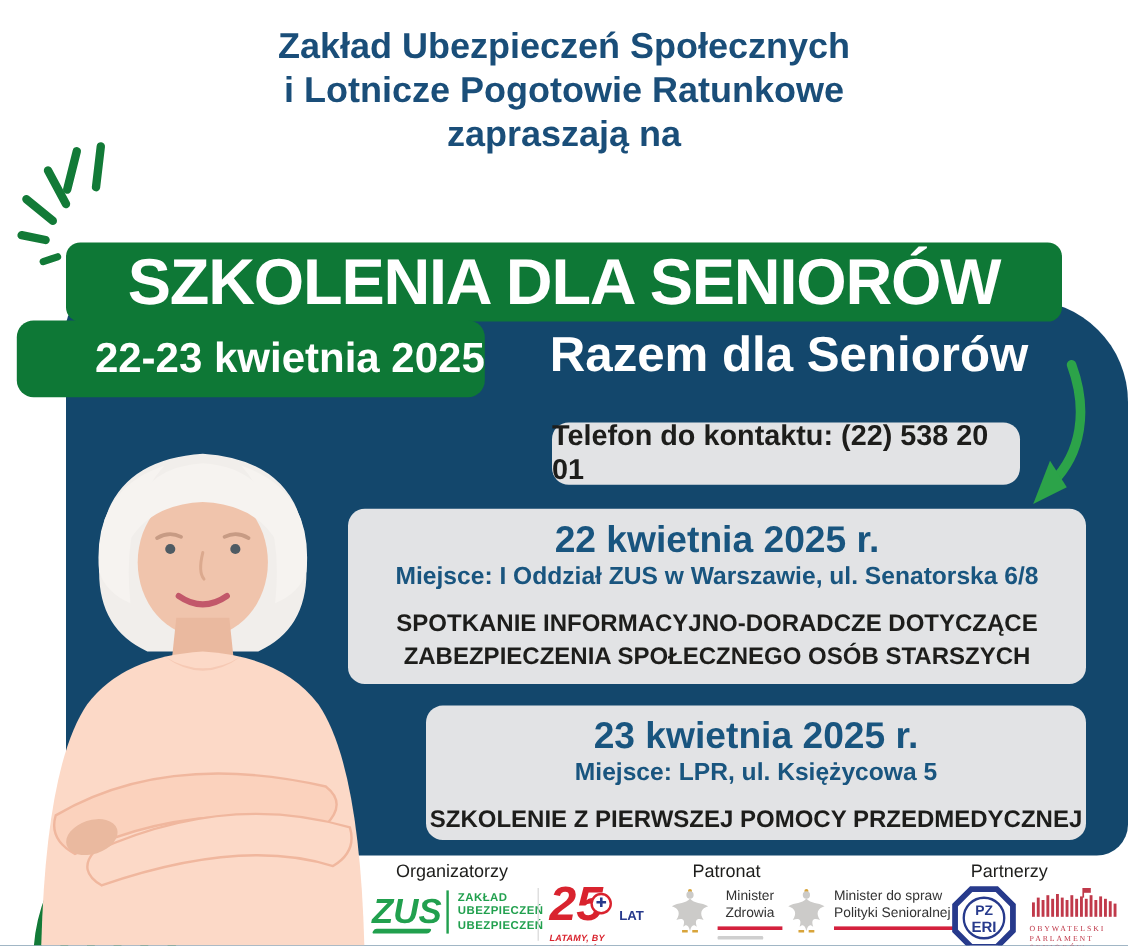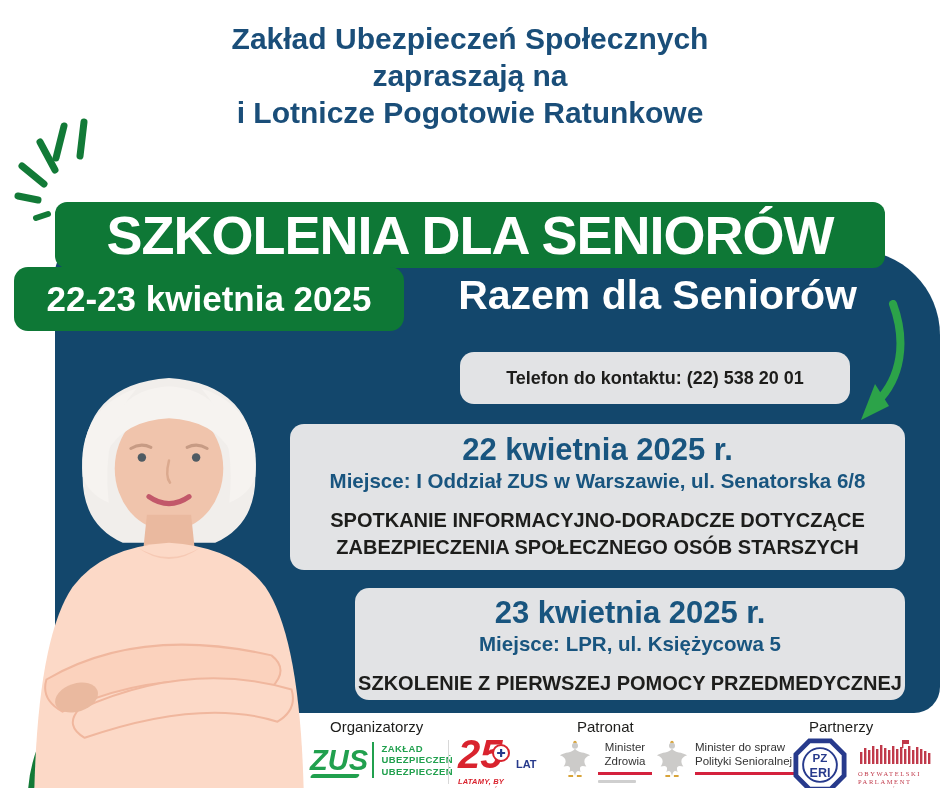--- a/index.html
+++ b/index.html
@@ -19,31 +19,31 @@
   .banner { left:55px; top:154px; width:830px; height:66px; background:#0e7836;
     border-radius:12px; display:flex; align-items:center; justify-content:center; z-index:4;margin-top:48px; }
   .banner span { color:#ffffff; font-weight:bold; font-size:54px; letter-spacing:-1px; white-space:nowrap; }
 
   
   .panel { left:55px; top:250px; width:885px; height:463px; background:#13476c;
     border-radius:22px 85px 26px 0; z-index:1; }
 
   
   .date-badge { left:14px; top:267px; width:390px; height:64px; background:#0e7836;
-    border-radius:14px; display:flex; align-items:center; justify-content:center; z-index:5; }
+    border-radius:14px; display:flex; align-items:center; justify-content:flex-end; z-index:5; }
   .date-badge span { color:#fff; font-weight:bold; font-size:35px; }
 
   .slogan { left:435px; top:272px; width:445px; text-align:center; color:#ffffff;
     font-weight:bold; font-size:41px; z-index:5; }
 
   
   .graybox { background:#e2e3e5; border-radius:14px; z-index:5; }
   .phone-box { left:460px; top:352px; width:390px; height:52px;
     display:flex; align-items:center; justify-content:center; }
-  .phone-box span { color:#1d1d1b; font-weight:bold; font-size:18px; }
+  .phone-box span { color:#1d1d1b; font-weight:bold; font-size:24px; }
 
   .event1 { left:290px; top:424px; width:615px; height:146px; text-align:center; padding-top:8px; }
   .event2 { left:355px; top:588px; width:550px; height:112px; text-align:center; padding-top:7px; }
   .ev-date  { color:#19557f; font-weight:bold; font-size:31px; line-height:36px; }
   .ev-place { color:#19557f; font-weight:bold; font-size:20.5px; line-height:26px; }
   .ev-title { color:#1d1d1b; font-weight:bold; font-size:20px; line-height:27px;text-align:center; }
   .mt14 { margin-top:13px; }
 
   
   .burst  { left:8px;  top:116px; z-index:3; }
@@ -81,22 +81,22 @@
 
   .pzeri { left:793px; top:738px; z-index:7; }
   .ops   { left:858px; top:738px; z-index:7; }
   .ops .t { color:#c0394a; font-size:6.5px; line-height:8px; letter-spacing:1.6px; font-family:"Liberation Serif", serif; }
 </style>
 </head>
 <body>
 
 <div class="abs header">
   <div>Zakład Ubezpieczeń Społecznych</div>
+  <div>i Lotnicze Pogotowie Ratunkowe</div>
   <div>zapraszają na</div>
-  <div>i Lotnicze Pogotowie Ratunkowe</div>
 </div>
 
 <svg class="abs burst" width="88" height="108" viewBox="0 0 88 108">
   <g stroke="#127a37" stroke-width="7" stroke-linecap="round" fill="none">
     <line x1="56" y1="10" x2="48" y2="42"></line>
     <line x1="76" y1="6" x2="72" y2="40"></line>
     <line x1="32" y1="26" x2="47" y2="54"></line>
     <line x1="14" y1="50" x2="36" y2="68"></line>
     <line x1="10" y1="80" x2="30" y2="84"></line>
   </g>

